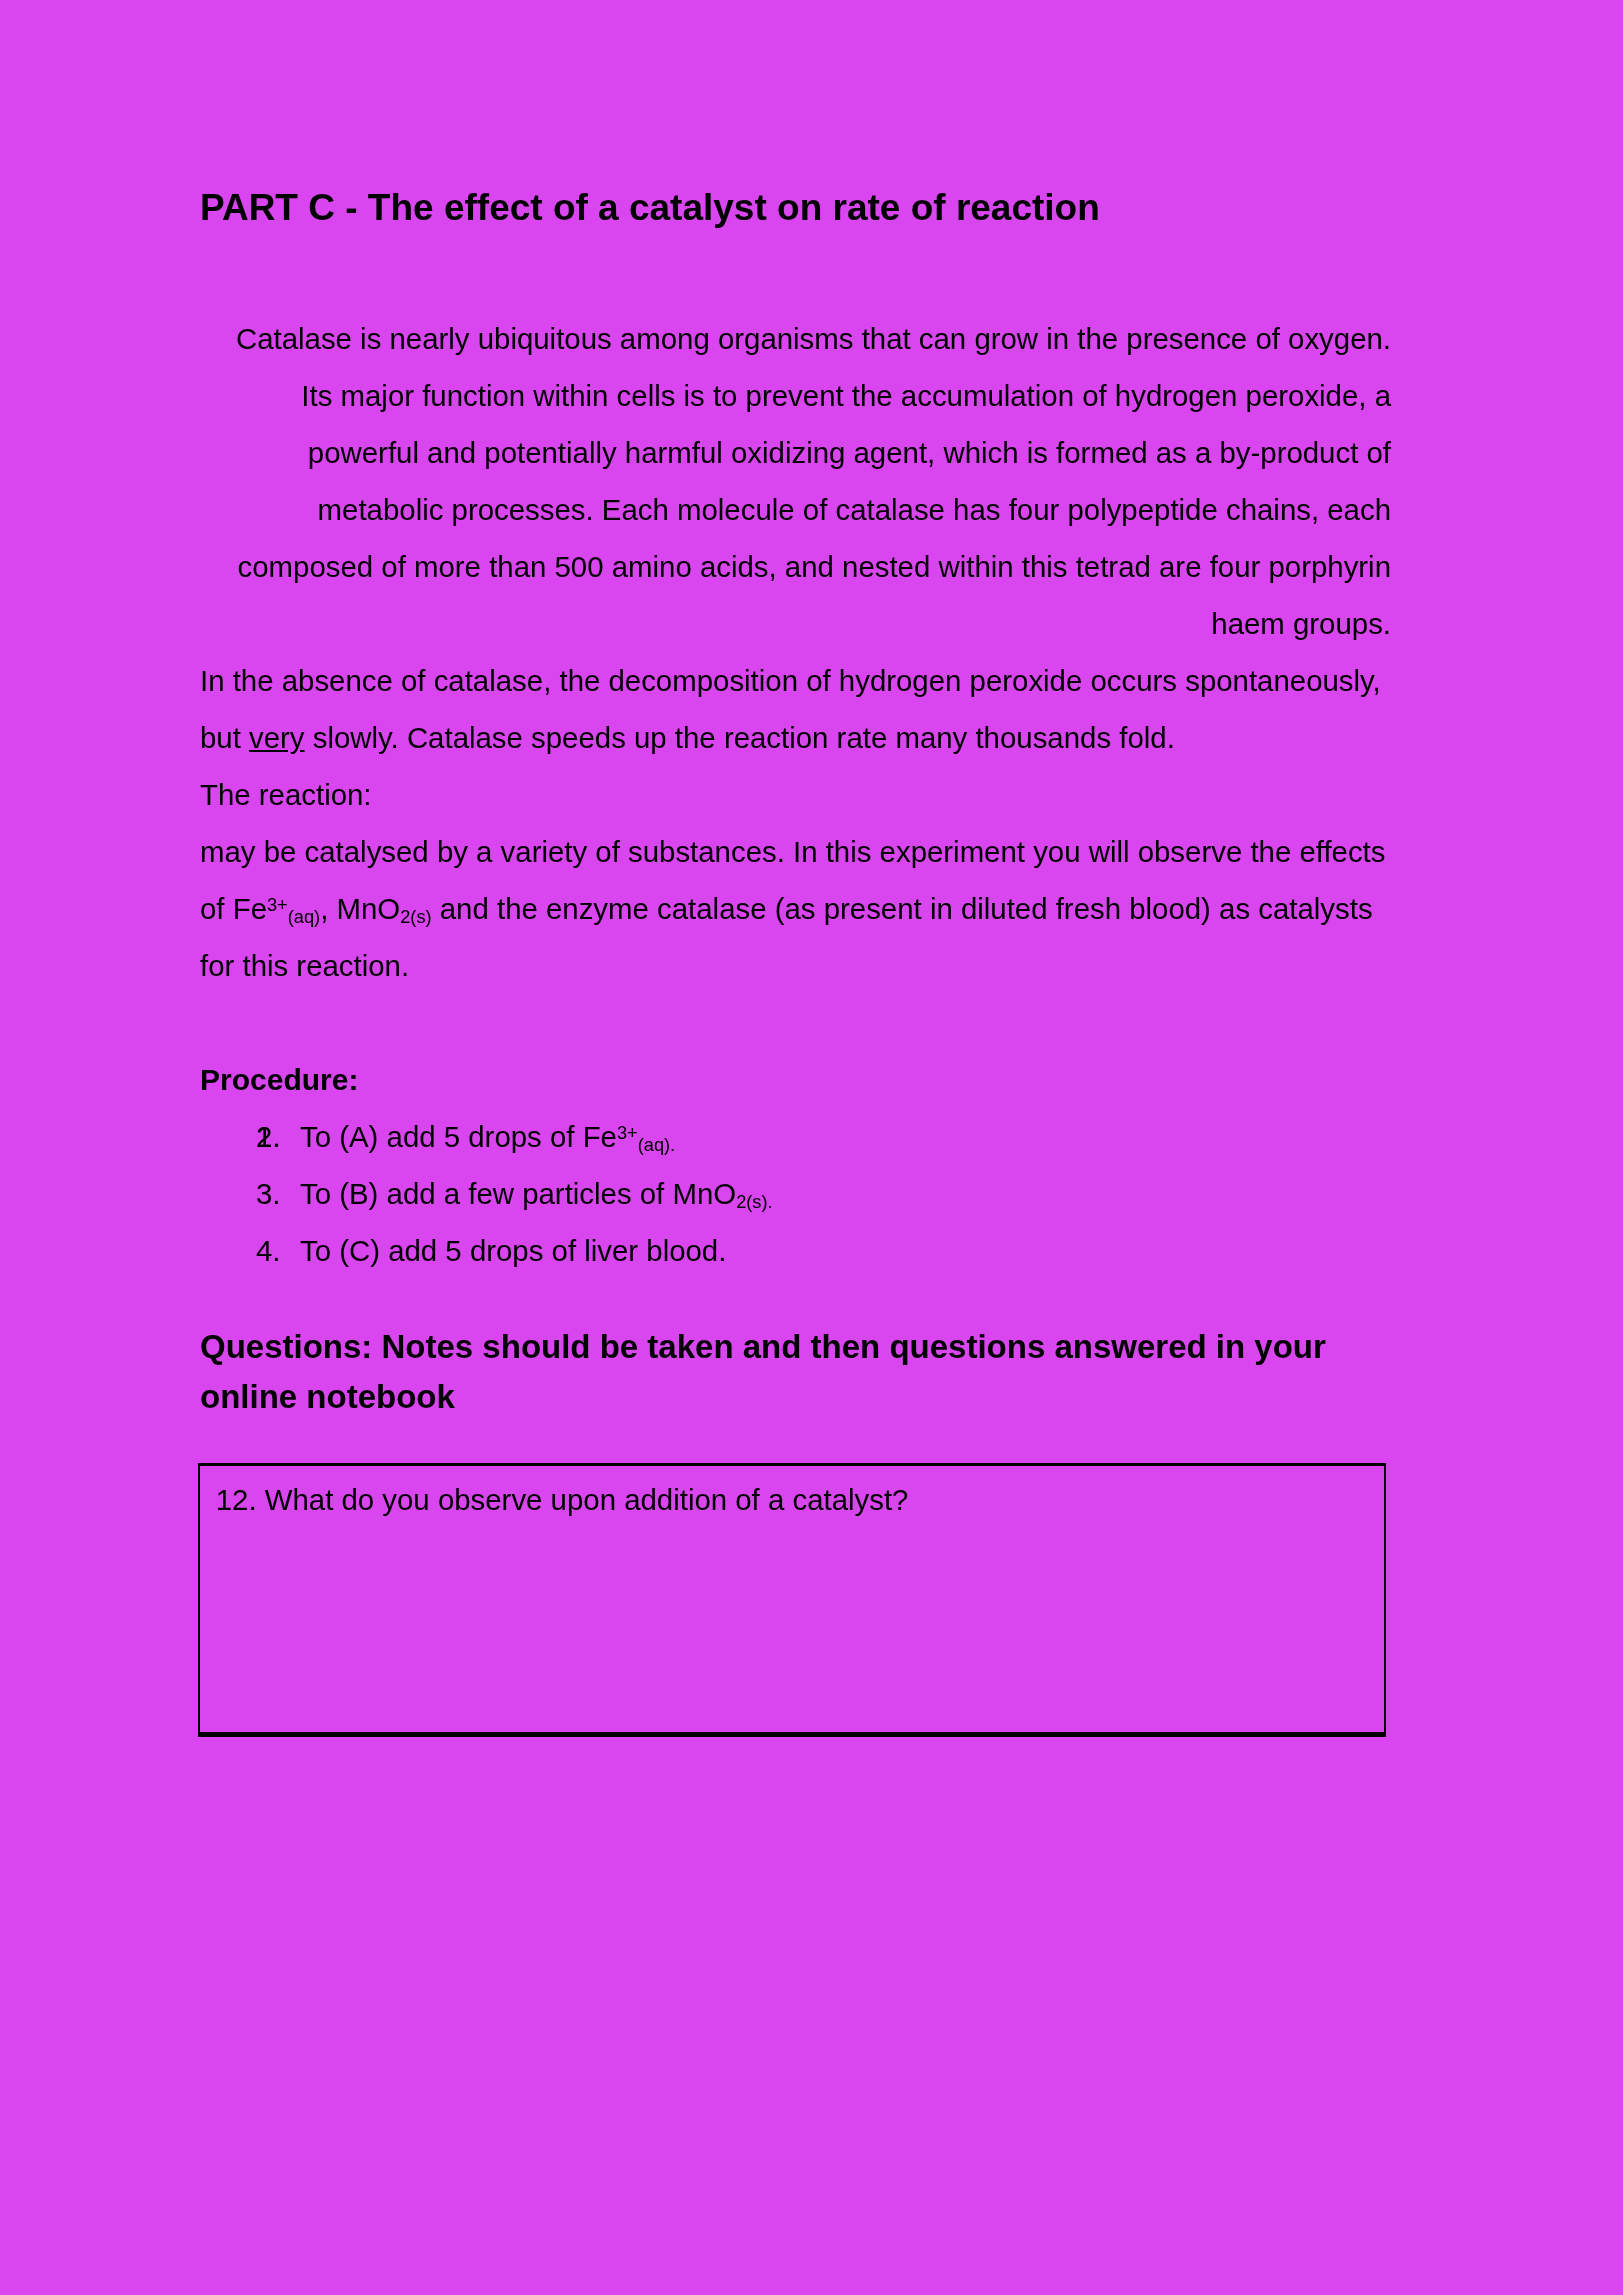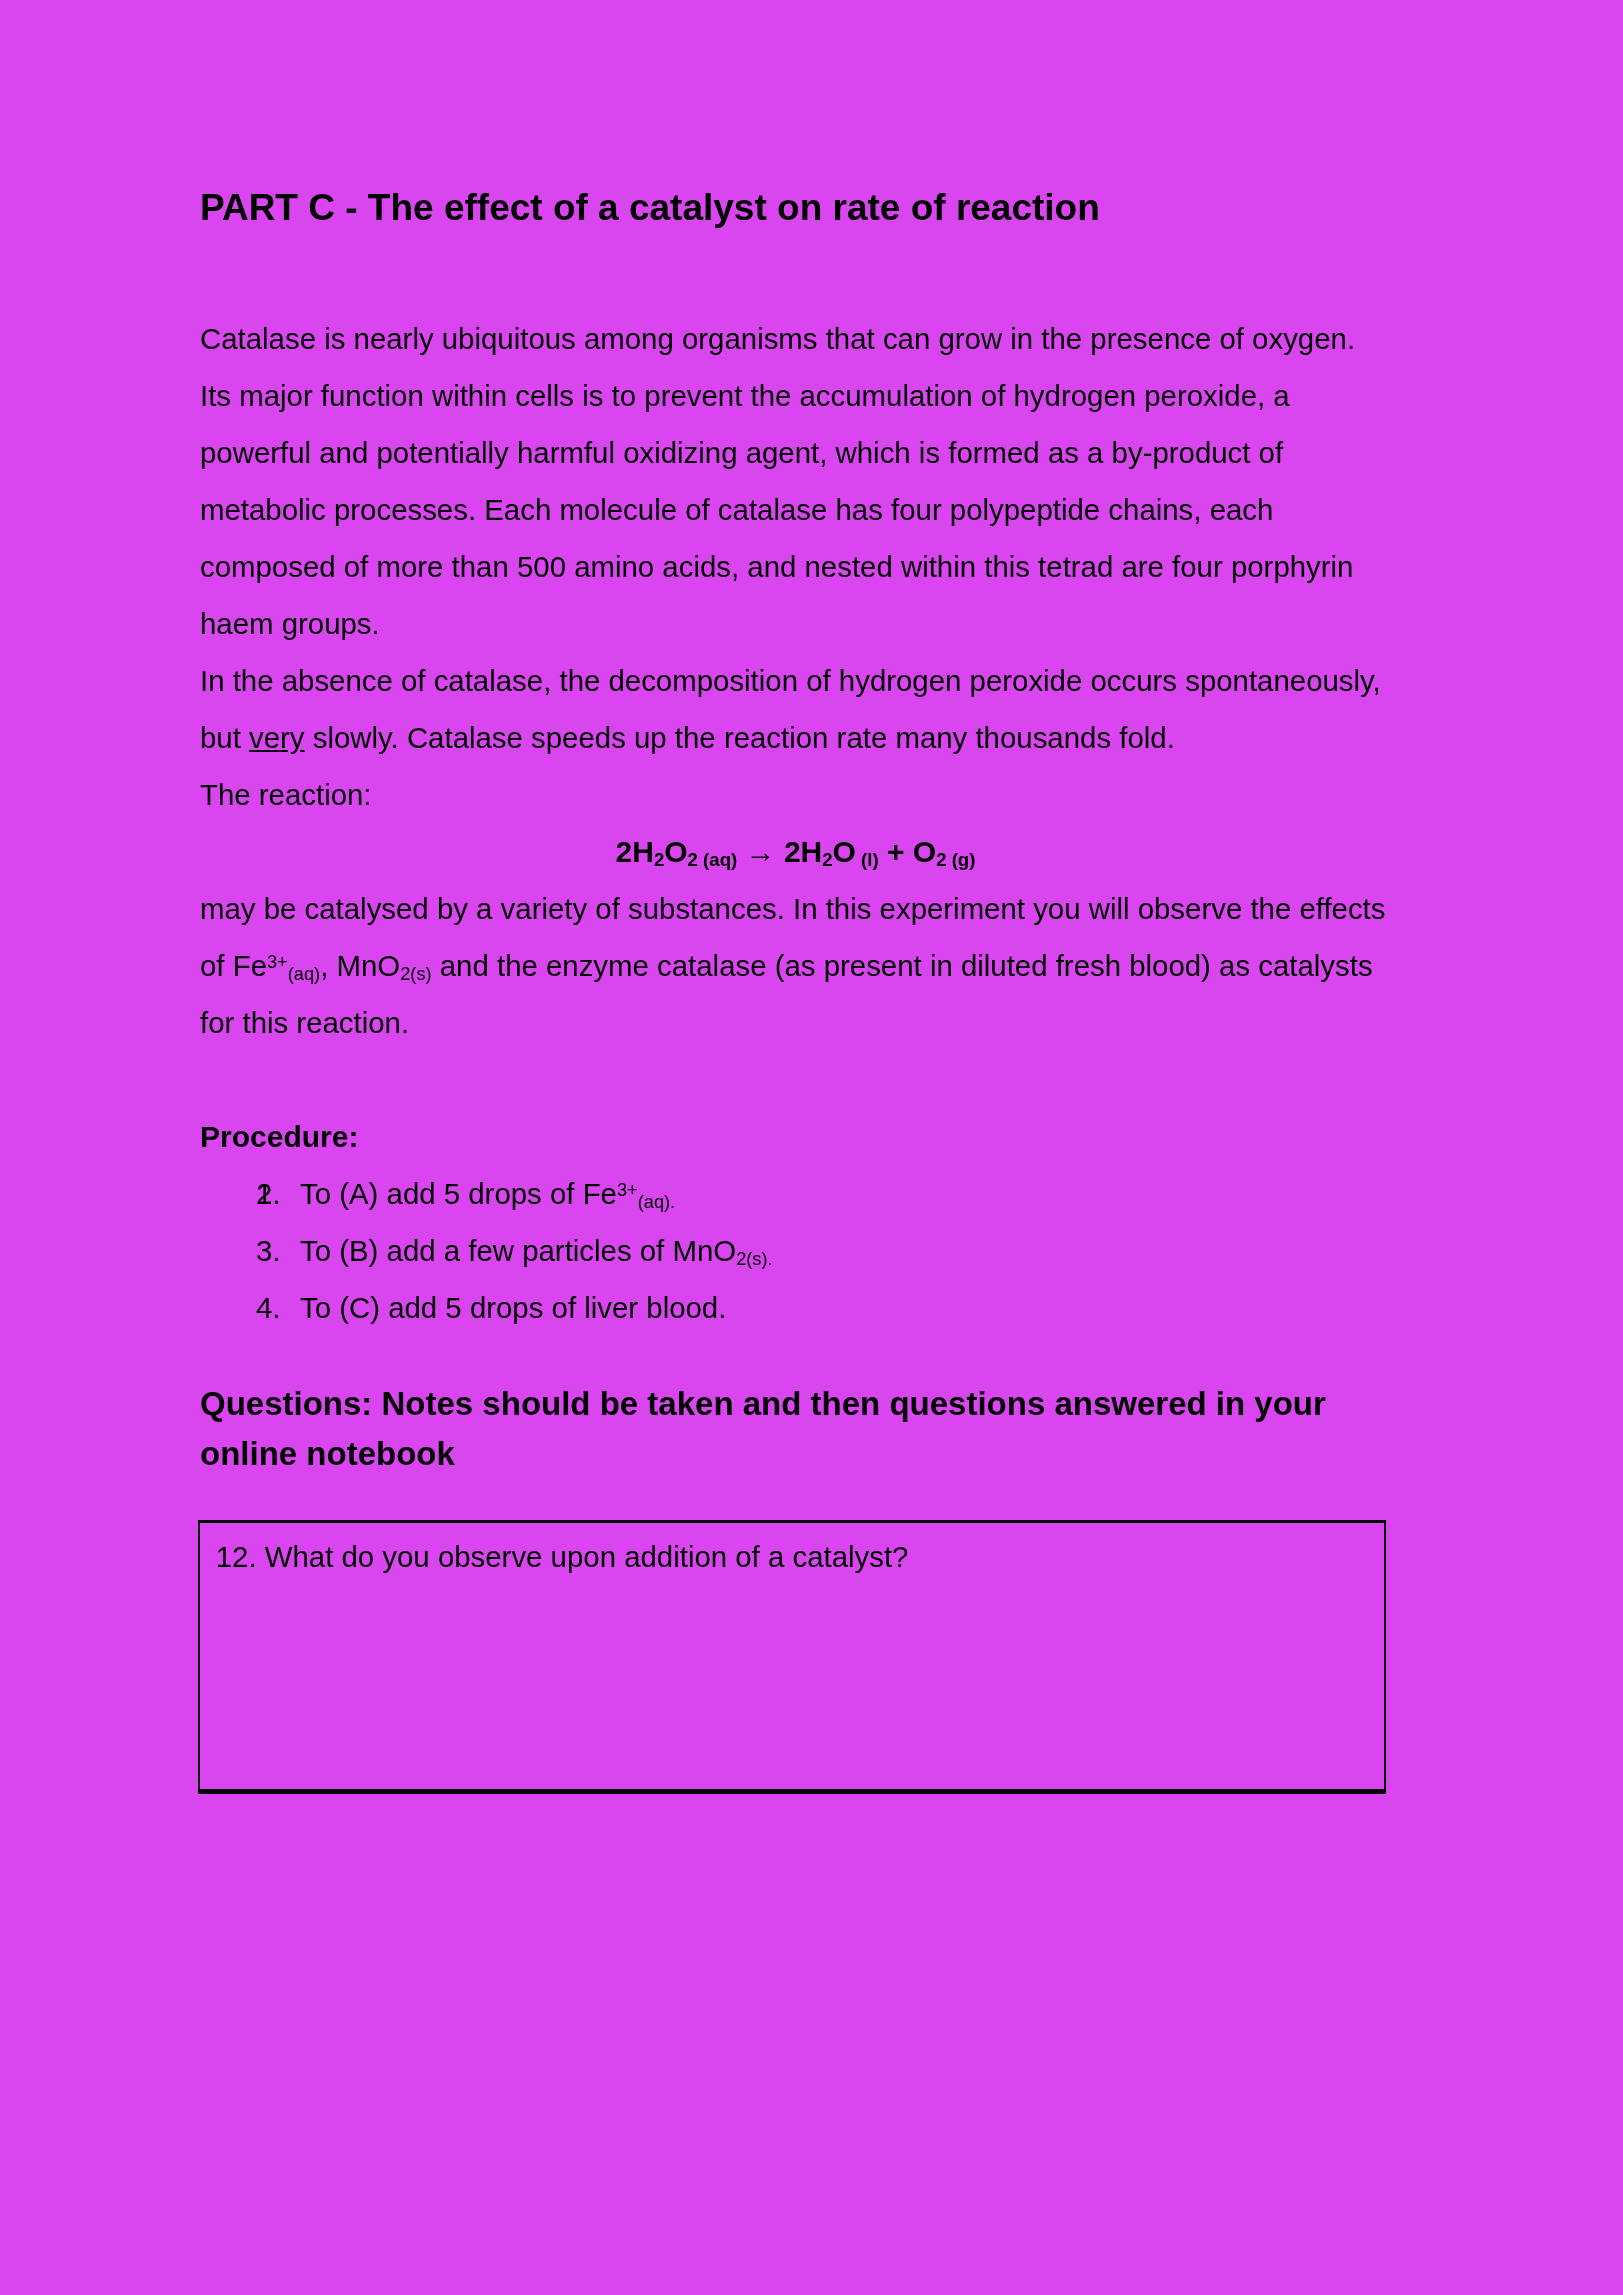--- a/index.html
+++ b/index.html
@@ -26,21 +26,21 @@
     margin: 185px 0 0 0;
     font-size: 37px;
     line-height: 46px;
     font-weight: bold;
   }
   .para {
     font-size: 29.4px;
     line-height: 57px;
     margin: 0;
   }
-  .p1 { margin-top: 79px; }
+  .p1 { margin-top: 79px; text-align: right; }
   .equation {
     font-size: 30px;
     line-height: 57px;
     font-weight: bold;
     text-align: center;
     margin: 0;
   }
   sub, sup {
     font-size: 62%;
     line-height: 0;
@@ -100,21 +100,20 @@
   <div class="content">
 
     <h1 class="doc-title">PART C - The effect of a catalyst on rate of reaction</h1>
 
     <div class="para p1">Catalase is nearly ubiquitous among organisms that can grow in the presence of oxygen. Its major function within cells is to prevent the accumulation of hydrogen peroxide, a powerful and potentially harmful oxidizing agent, which is formed as a by-product of metabolic processes. Each molecule of catalase has four polypeptide chains, each composed of more than 500 amino acids, and nested within this tetrad are four porphyrin haem groups.</div>
 
     <div class="para"><span>In the absence of catalase, the decomposition of hydrogen peroxide occurs spontaneously, but </span><u>very</u><span> slowly. Catalase speeds up the reaction rate many thousands fold.</span></div>
 
     <div class="para">The reaction:</div>
 
-    <div class="equation"><span>2H</span><sub>2</sub><span>O</span><sub>2</sub><sub> (aq)</sub><span>  →  </span><span>2H</span><sub>2</sub><span>O</span><sub> (l)</sub><span> + O</span><sub>2</sub><sub> (g)</sub></div>
 
     <div class="para"><span>may be catalysed by a variety of substances. In this experiment you will observe the effects of Fe</span><sup>3+</sup><sub>(aq)</sub><span>, MnO</span><sub>2(s)</sub><span> and the enzyme catalase (as present in diluted fresh blood) as catalysts for this reaction.</span></div>
 
     <div class="procedure-heading">Procedure:</div>
 
     <div class="plist">
       <div class="plist-item">
         <span class="num">1.</span>
       </div>
       <div class="plist-item">

